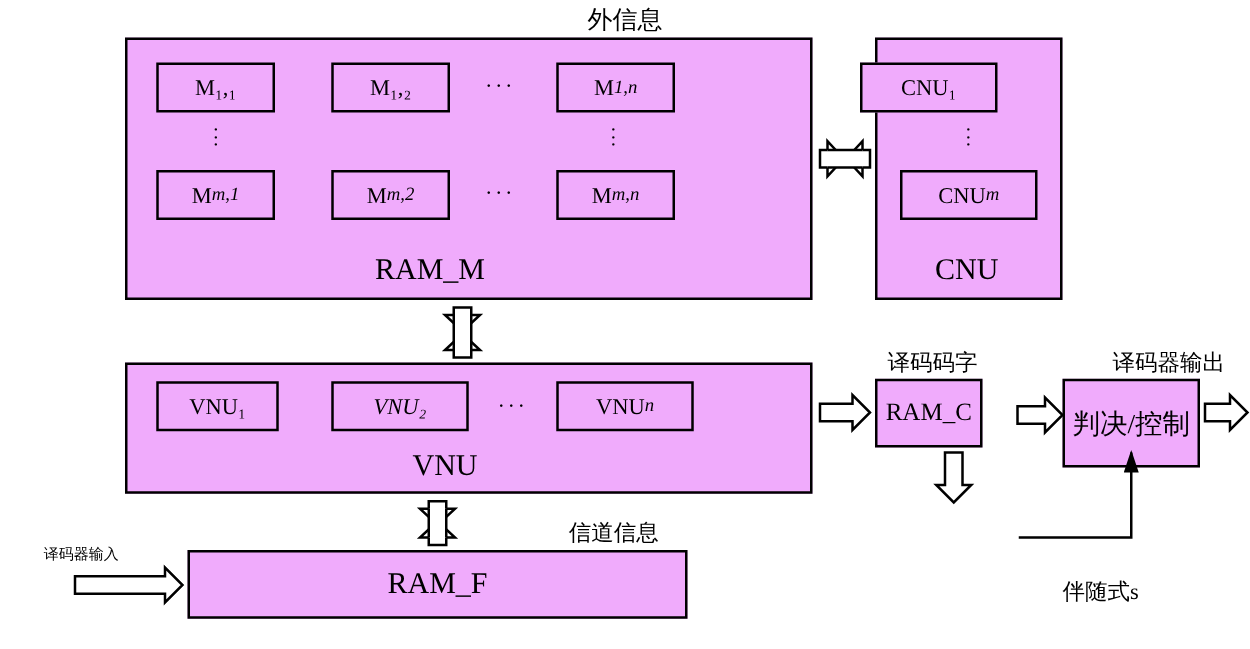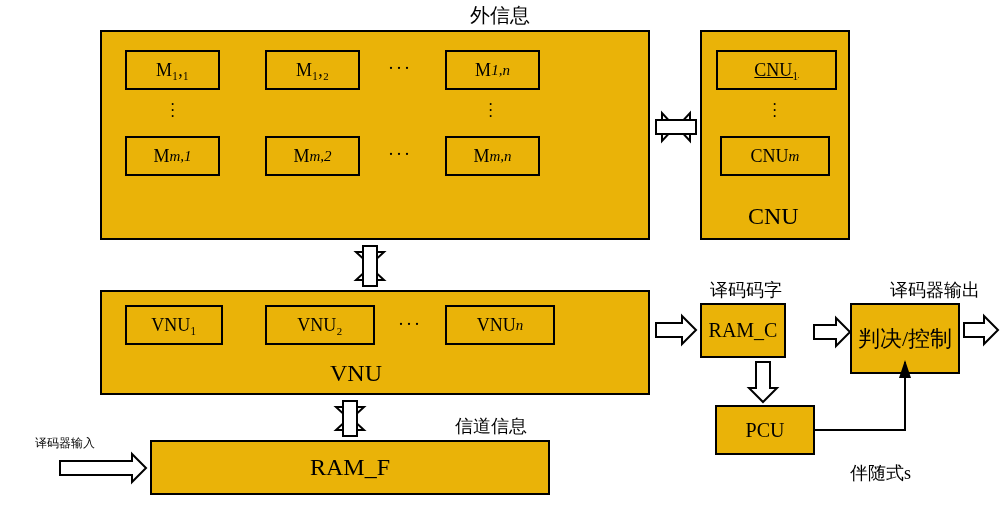--- a/index.html
+++ b/index.html
@@ -10,21 +10,21 @@
   }
   #stage {
     position: relative;
     width: 1000px;
     height: 519px;
   }
   .box {
     position: absolute;
     border: 2px solid #000;
     box-sizing: border-box;
-    background: #eab308;
+    background: #f0abfc;
   }
   .label-center {
     display: flex;
     align-items: center;
     justify-content: center;
     text-align: center;
     white-space: pre;
   }
   .caption {
     position: absolute;
@@ -71,45 +71,45 @@
       <span>·</span>
       <span>·</span>
       <span>·</span>
     </div>
 
   <div class="box label-center" style="left:125px; top:136px; width:95px; height:40px;"><span>M</span><sub class="sub"><span>m,1</span></sub></div>
   <div class="box label-center" style="left:265px; top:136px; width:95px; height:40px;"><span>M</span><sub class="sub"><span>m,2</span></sub></div>
   <div class="dots" style="left:388px; top:144px;">···</div>
   <div class="box label-center" style="left:445px; top:136px; width:95px; height:40px;"><span>M</span><sub class="sub"><span>m,n</span></sub></div>
 
+  <div class="caption" style="left:300px; top:203px; font-size:24px;">RAM_M</div>
 
   <div class="box" style="left:700px; top:30px; width:150px; height:210px;"></div>
-  <div class="box label-center" style="left:716px; top:50px; width:121px; height:40px;text-decoration:underline;">CNU₁</div>
+  <div class="box label-center" style="left:688px; top:50px; width:110px; height:40px;">CNU₁</div>
   <div class="vdots" style="left:772px; top:102px;">
       <span>·</span>
       <span>·</span>
       <span>·</span>
     </div>
   <div class="box label-center" style="left:720px; top:136px; width:110px; height:40px;"><span>CNU</span><sub class="sub"><span>m</span></sub></div>
   <div class="caption" style="left:748px; top:203px; font-size:24px;">CNU</div>
 
   <div class="box" style="left:100px; top:290px; width:550px; height:105px;"></div>
   <div class="box label-center" style="left:125px; top:305px; width:98px; height:40px;">VNU₁</div>
-  <div class="box label-center" style="left:265px; top:305px; width:110px; height:40px;">VNU₂</div>
+  <div class="box label-center" style="left:265px; top:305px; width:110px; height:40px;font-style:italic;">VNU₂</div>
   <div class="dots" style="left:398px; top:314px;">···</div>
   <div class="box label-center" style="left:445px; top:305px; width:110px; height:40px;"><span>VNU</span><sub class="sub"><span>n</span></sub></div>
   <div class="caption" style="left:330px; top:360px; font-size:24px;">VNU</div>
 
   <div class="box label-center" style="left:700px; top:303px; width:86px; height:55px; font-size:20px;">RAM_C</div>
   <div class="caption" style="left:710px; top:278px; font-size:18px;">译码码字</div>
 
   <div class="box label-center" style="left:850px; top:303px; width:110px; height:71px; font-size:22px;">判决/控制</div>
   <div class="caption" style="left:890px; top:278px; font-size:18px;">译码器输出</div>
 
-  <div class="box label-center" style="left:715px; top:405px; width:100px; height:50px; font-size:20px;">PCU</div>
 
   <div class="box label-center" style="left:150px; top:440px; width:400px; height:55px; font-size:24px;">RAM_F</div>
   <div class="caption" style="left:455px; top:414px; font-size:18px;">信道信息</div>
 
   <div class="caption" style="left:35px; top:435px; font-size:12px;">译码器输入</div>
 
   <div class="caption" style="left:850px; top:461px; font-size:18px;">伴随式s</div>
 
   <svg width="1000" height="519">
     <defs>

